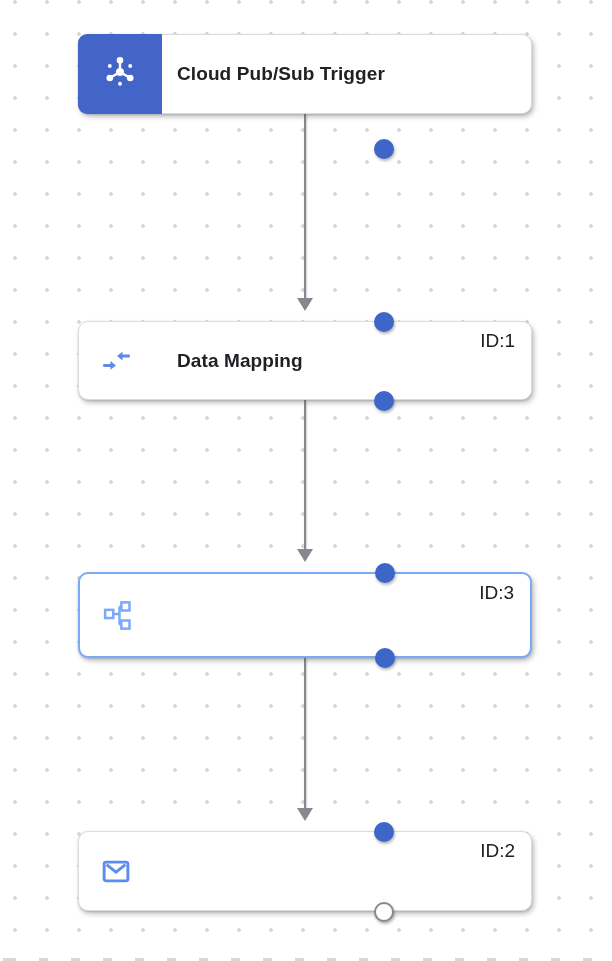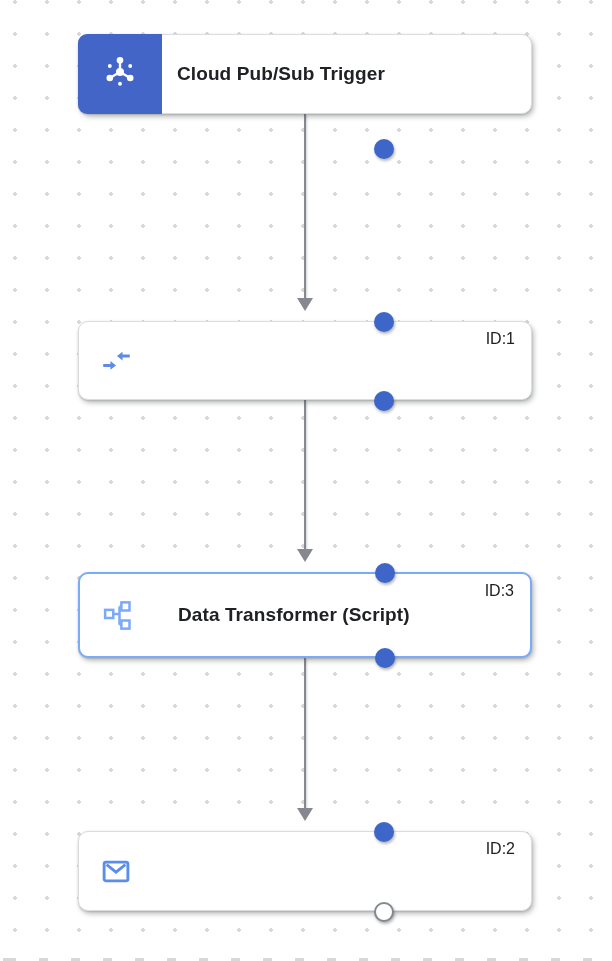--- a/index.html
+++ b/index.html
@@ -41,21 +41,21 @@
     border:2px solid var(--c-selected_border,#7baaf8);
   }
   .node-title{
     position:absolute;left:98px;top:0;bottom:0;
     display:flex;align-items:center;
     font-size:19px;font-weight:600;letter-spacing:.1px;
     color:var(--c-title_text,#202124);white-space:nowrap;
   }
   .id-badge{
     position:absolute;top:8px;right:16px;
-    font-size:16px;font-weight:400;color:var(--c-id_text,#202124);margin-left:21px;
+    font-size:19px;font-weight:400;color:var(--c-id_text,#202124);margin-left:21px;
   }
   .trigger-block{
     position:absolute;left:-1px;top:-1px;bottom:-1px;width:84px;
     background:var(--c-trigger_block,#4365c8);
     border-radius:9px 0 0 9px;
     display:flex;align-items:center;justify-content:center;
   }
   .task-icon{
     position:absolute;left:22px;top:0;bottom:0;
     display:flex;align-items:center;justify-content:center;width:30px;
@@ -111,35 +111,35 @@
     <div class="port" style="top:104px;"></div>
   </div>
 
   <div class="node" style="top:321px;height:79px;">
     <div class="task-icon">
       <svg width="29" height="29" viewBox="0 0 24 24" fill="#5e8be8">
         <path d="M1 14.9 H7 V12.5 L11.6 16.1 L7 19.7 V17.3 H1 Z"></path>
         <path d="M23 7.1 H17 V4.7 L12.4 8.3 L17 11.9 V9.5 H23 Z"></path>
       </svg>
     </div>
+    <div class="node-title">Data Mapping</div>
     <div class="id-badge">ID:1</div>
     <div class="port" style="top:-10px;"></div>
     <div class="port" style="top:69px;"></div>
   </div>
 
   <div class="node selected" style="top:572px;height:86px;">
     <div class="task-icon">
       <svg width="31" height="31" viewBox="0 0 24 24" fill="none" stroke="#7baaf8" stroke-width="2">
         <rect x="2.5" y="7.5" width="6.5" height="6.5"></rect>
         <path d="M9 10.7 H14 M14 4.8 V19.3 M14 4.8 H15.5 M14 19.3 H15.5"></path>
         <rect x="15.5" y="1.5" width="6.5" height="6.5"></rect>
         <rect x="15.5" y="16" width="6.5" height="6.5"></rect>
       </svg>
     </div>
-    <div class="node-title">Data Transformer (Script)</div>
     <div class="id-badge">ID:3</div>
     <div class="port" style="top:-11px;"></div>
     <div class="port" style="top:74px;"></div>
   </div>
 
   <div class="node" style="top:831px;height:80px;">
     <div class="task-icon">
       <svg width="31" height="31" viewBox="0 0 24 24" fill="none" stroke="#5b8def" stroke-width="2.3">
         <rect x="2.5" y="4.5" width="19" height="15" rx="1.5"></rect>
         <path d="M4.5 6.5 L12 12.5 L19.5 6.5"></path>

